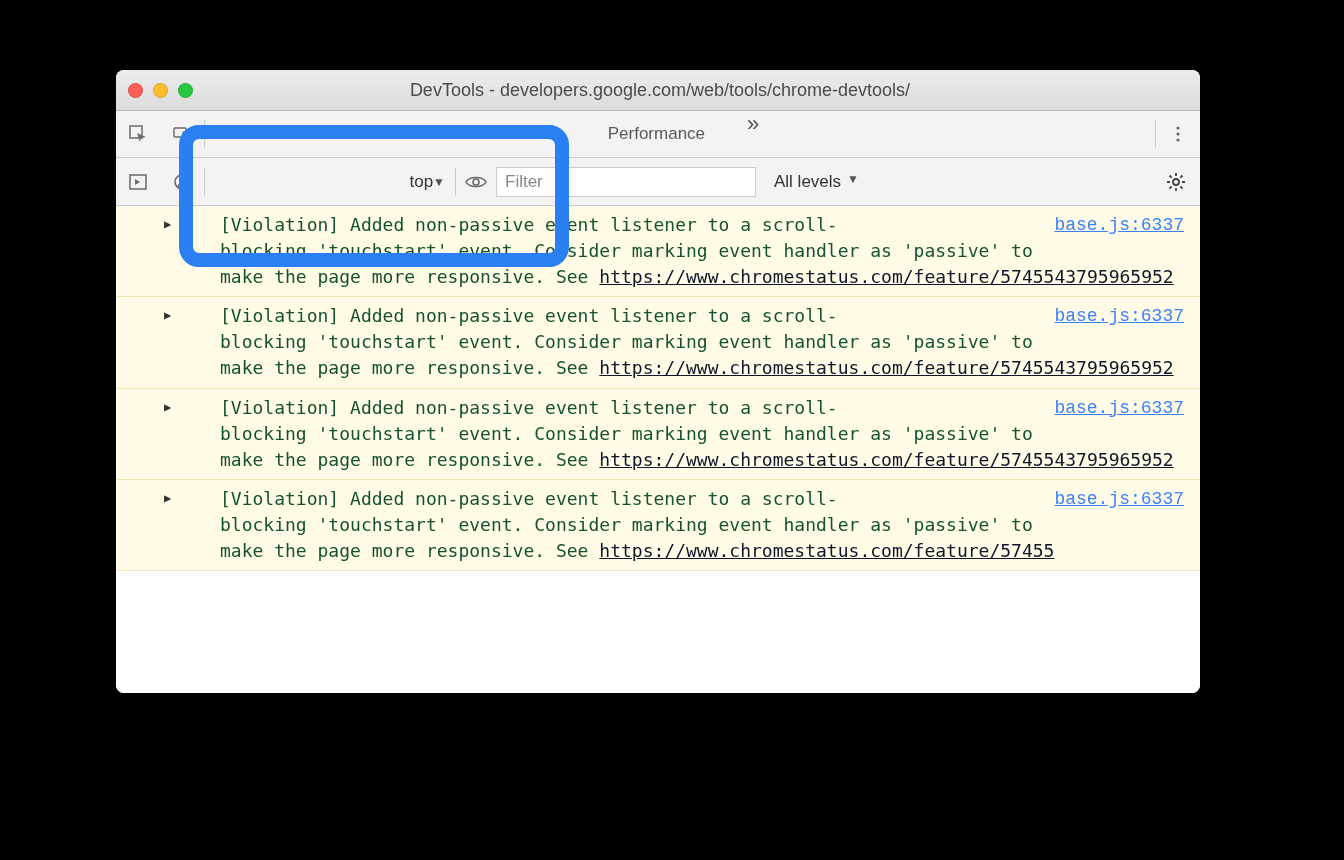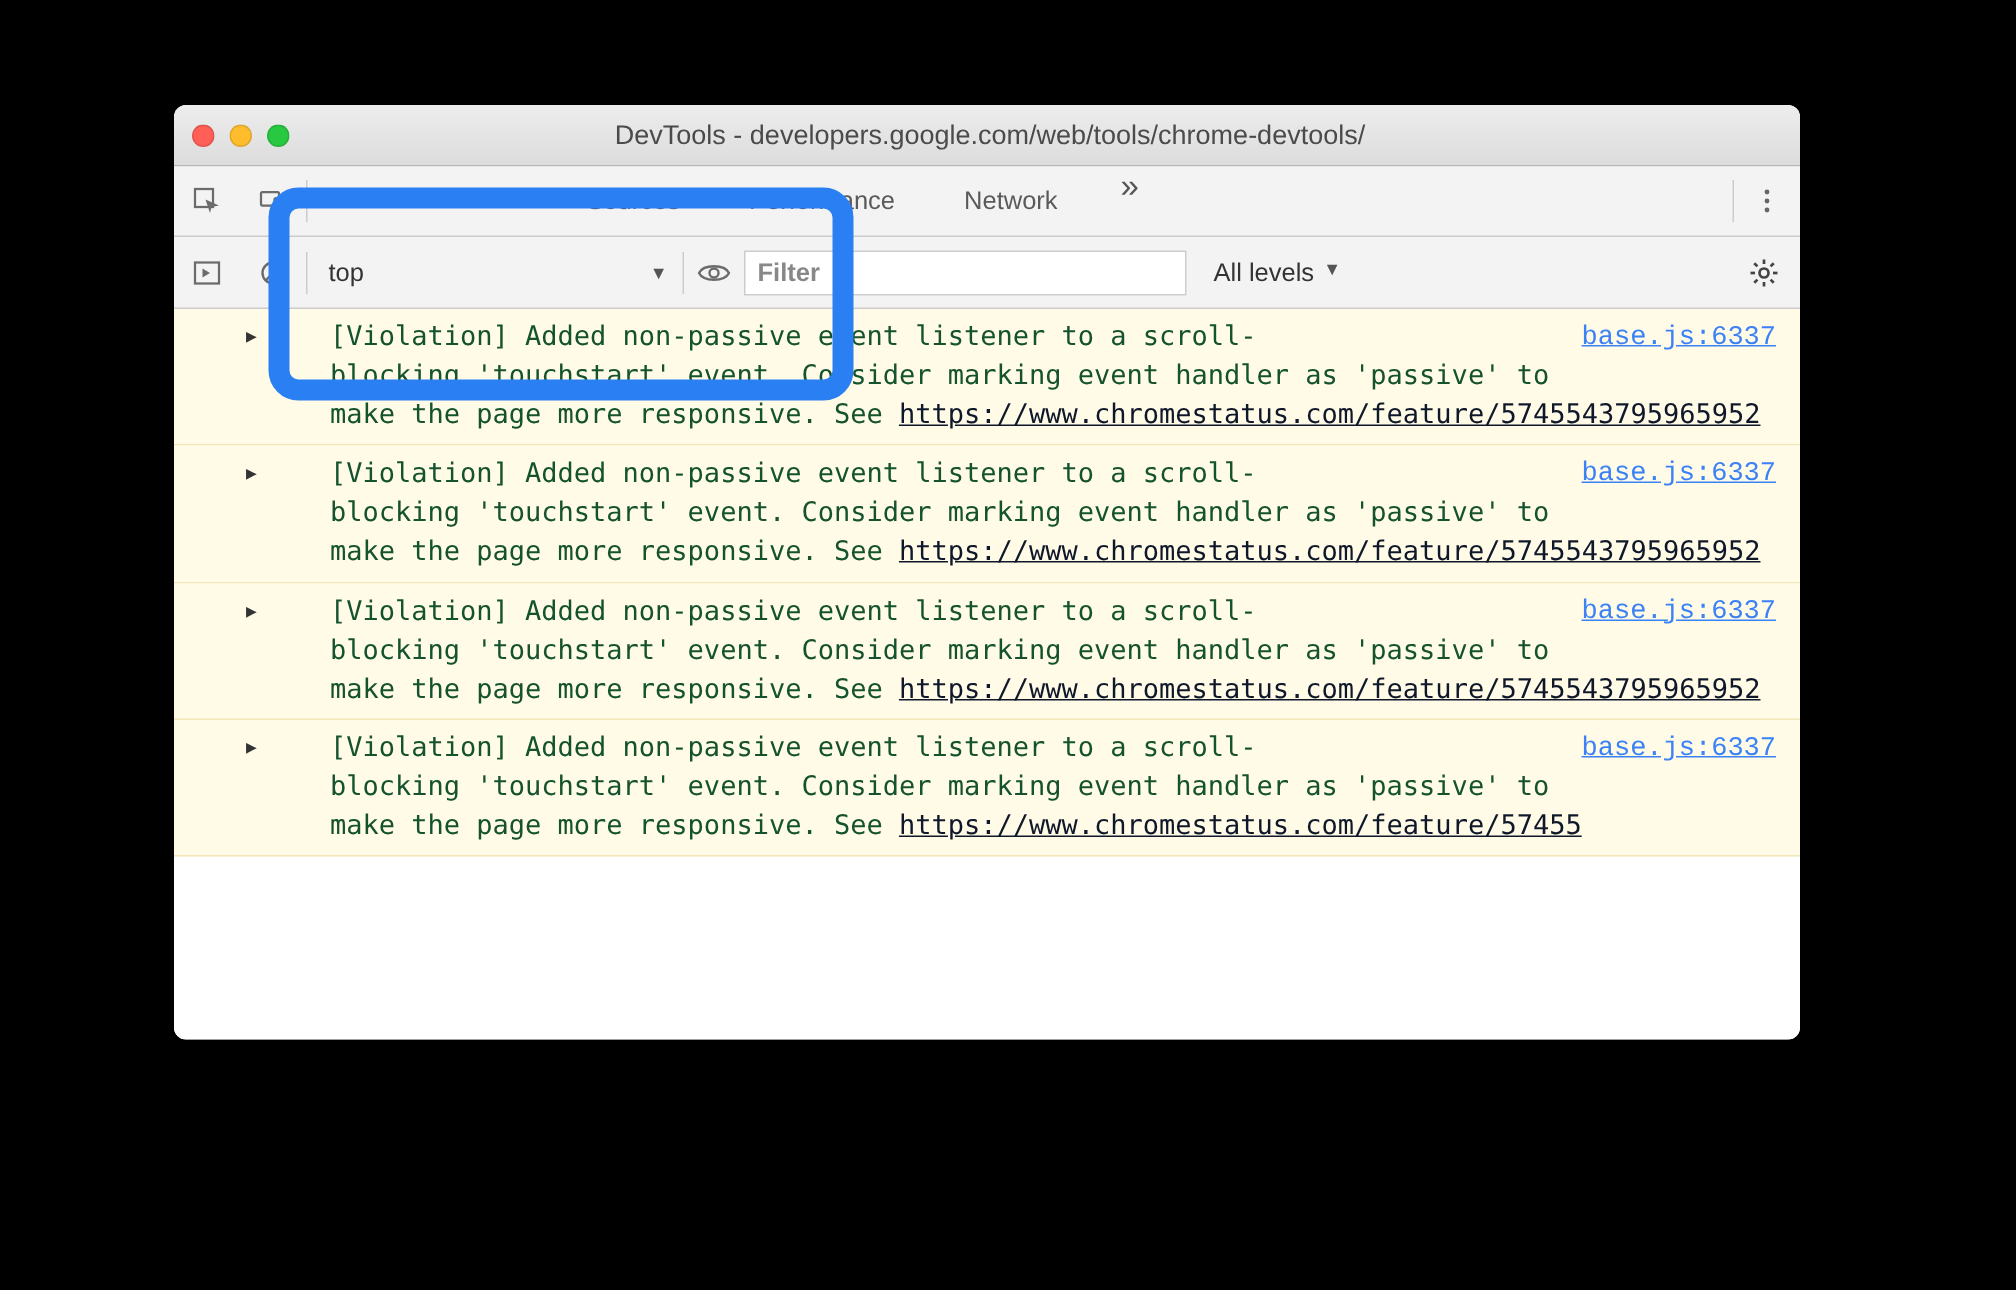--- a/index.html
+++ b/index.html
@@ -60,27 +60,27 @@
     background: #f3f3f3;
     border-bottom: 1px solid #ccc;
     display: flex;
     align-items: center;
     font-size: 17px;
     color:#333;
   }
   .sb-icon { width: 44px; text-align:center; color:#6b6b6b; font-size:18px;}
   .context-select {
     display:flex; align-items:center; height:32px; padding: 0 10px 0 14px;
-    min-width: 250px; justify-content:space-between; color:#333;
+    min-width: 250px; justify-content:flex-end; color:#333;
   }
   .caret { font-size:12px; color:#555; }
   .eye { width:40px; text-align:center; color:#6b6b6b; font-size:18px;}
   .filter-box {
-    background:#fff; border:1px solid #ccc; height:30px; width:295px;
-    display:flex; align-items:center; padding:0 8px; color:#888; font-size:17px;font-weight:bold;
+    background:#fff; border:1px solid #ccc; height:30px; width:260px;
+    display:flex; align-items:center; padding:0 8px; color:#888; font-size:17px;
   }
   .levels { margin-left:18px; color:#333; display:flex; align-items:flex-start; gap:6px;}
   .gear { margin-left:auto; width:48px; text-align:center; color:#444; font-size:20px;}
   
   .overlay-highlight {
     position:absolute;
     left: 63px; top: 55px; width: 390px; height: 142px;
     border: 14px solid #2a7ff3; border-radius: 20px;
     pointer-events:none; z-index: 50;
   }
@@ -151,22 +151,22 @@
     <div class="tb-icon">
       <svg width="20" height="20" viewBox="0 0 20 20">
           <rect x="2" y="4" width="12" height="9" rx="1" fill="none" stroke="#6b6b6b" stroke-width="1.5"></rect>
           <rect x="11" y="8" width="6" height="9" rx="1" fill="#f3f3f3" stroke="#6b6b6b" stroke-width="1.5"></rect>
         </svg>
     </div>
     <div class="tb-sep"></div>
     <div class="tabs">
       <div class="tab hidden-left"></div>
       <div class="tab">Sources</div>
+      <div class="tab">Network</div>
       <div class="tab">Performance</div>
-      <div class="tab">Network</div>
       <div class="moretabs">»</div>
     </div>
     <div class="tb-sep"></div>
     <div class="tb-more">
       <svg width="18" height="18" viewBox="0 0 18 18">
           <circle cx="9" cy="3" r="1.6" fill="#666"></circle>
           <circle cx="9" cy="9" r="1.6" fill="#666"></circle>
           <circle cx="9" cy="15" r="1.6" fill="#666"></circle>
         </svg>
     </div>

